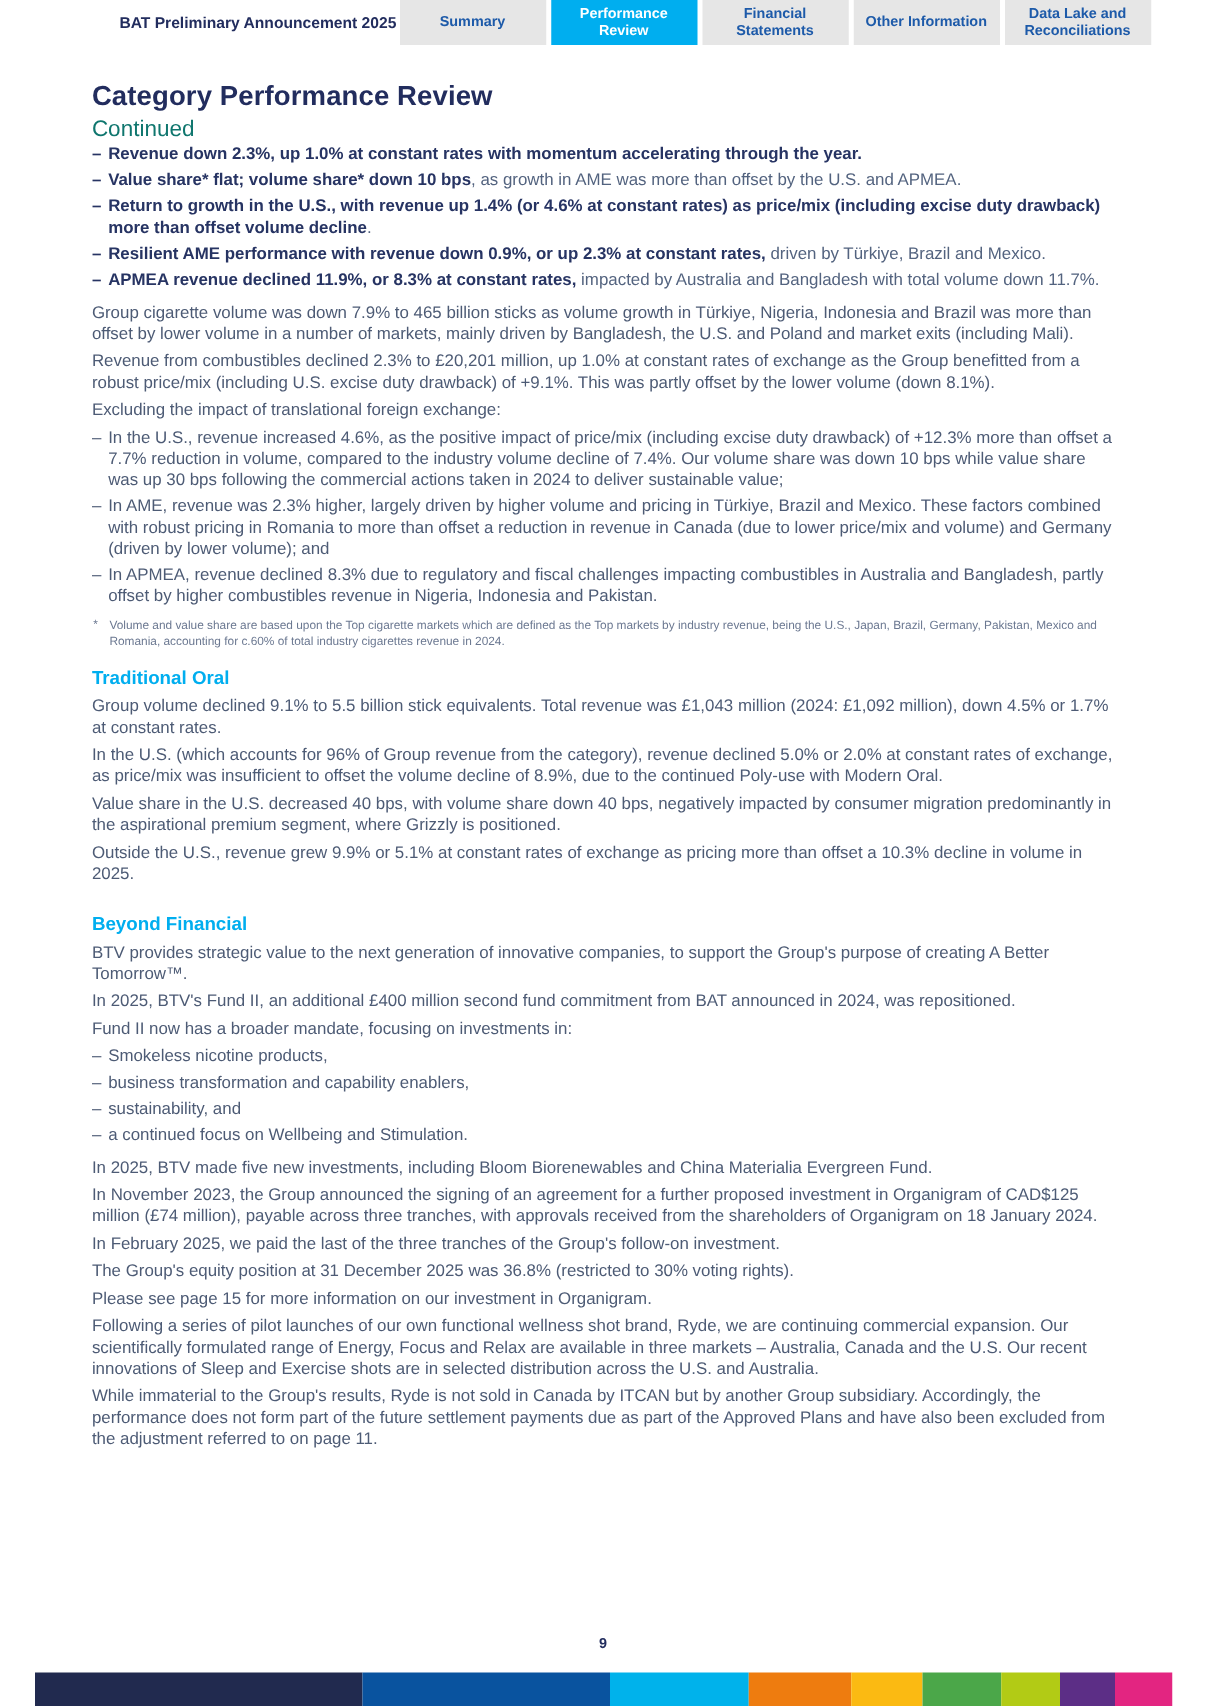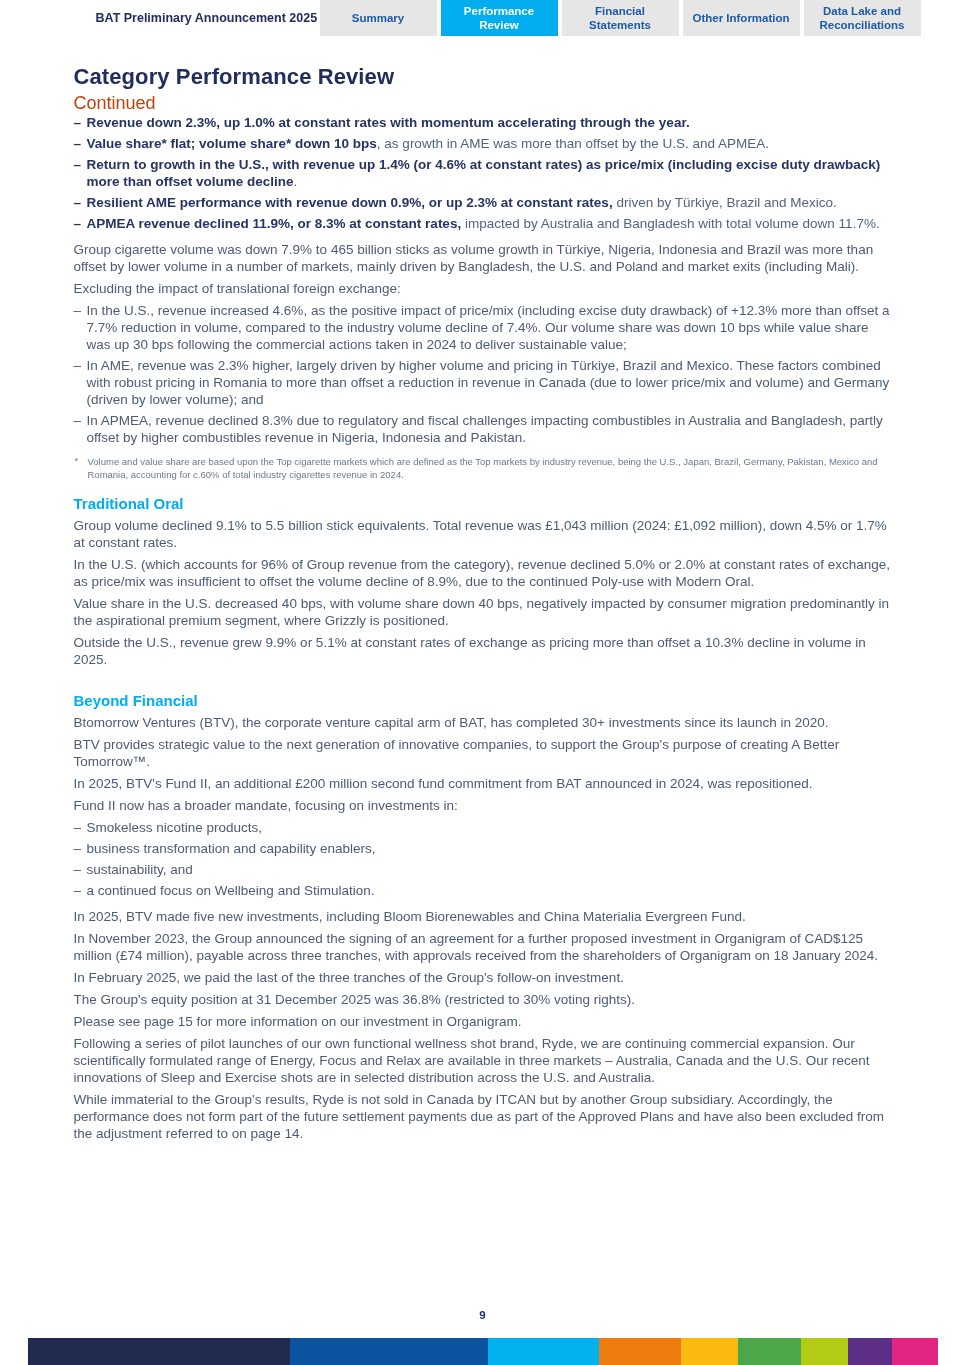--- a/index.html
+++ b/index.html
@@ -15,21 +15,21 @@
            font-size:12.5px; font-weight:700; color:#222d5e; }
   .tabs { display:flex; gap:4px; }
   .tab { width:117px; background:#e6e6e6; color:#1d5aa9;
          display:flex; align-items:center; justify-content:center; text-align:center;
          font-size:11.5px; font-weight:700; line-height:1.25; padding:0 8px;
          box-sizing:border-box; cursor:pointer; }
   .tab.active { background:#00aeef; color:#ffffff; }
   
   .main { padding:0 46px; }
   .h1 { margin:28px 0 0 0; font-size:22px; font-weight:700; color:#222d5e; letter-spacing:.1px; }
-  .subtitle { margin:3px 0 0 0; font-size:18px; font-weight:400; color:#c2410c; }
+  .subtitle { margin:3px 0 0 0; font-size:18px; font-weight:400; color:#0f766e; }
   .sec-h { margin:7px 0 5px 0; font-size:15px; font-weight:700; color:#00aeef; }
   .sec-h.to { margin-top:14px; }
   .sec-h.bn { margin-top:24px; }
   p.para { margin:0 0 5px 0; font-size:13.5px; line-height:17px; color:#4d5b75; }
   ul.blist { list-style:none; margin:0 0 9px 0; padding:0; }
   ul.blist li { position:relative; padding-left:13px; margin:0 0 4px 0;
                 font-size:13.5px; line-height:17px; color:#4d5b75; }
   ul.blist li .dash { position:absolute; left:0; top:0; }
   ul.blist.lead-bold li { color:#53637f; }
   ul.blist.lead-bold li .dash,
@@ -87,20 +87,21 @@
       </li>
       <li>
         <span class="dash">–</span><span class="bl">Resilient AME performance with revenue down 0.9%, or up 2.3% at constant rates,</span><span class="br"> driven by Türkiye, Brazil and Mexico.</span>
       </li>
       <li>
         <span class="dash">–</span><span class="bl">APMEA revenue declined 11.9%, or 8.3% at constant rates,</span><span class="br"> impacted by Australia and Bangladesh with total volume down 11.7%.</span>
       </li>
     </ul>
 
     <p class="para">Group cigarette volume was down 7.9% to 465 billion sticks as volume growth in Türkiye, Nigeria, Indonesia and Brazil was more than offset by lower volume in a number of markets, mainly driven by Bangladesh, the U.S. and Poland and market exits (including Mali).</p>
+    <p class="para">Revenue from combustibles declined 2.3% to £20,201 million, up 1.0% at constant rates of exchange as the Group benefitted from a robust price/mix (including U.S. excise duty drawback) of +9.1%. This was partly offset by the lower volume (down 8.1%).</p>
     <p class="para">Excluding the impact of translational foreign exchange:</p>
 
     <ul class="blist">
       <li>
         <span class="dash">–</span><span>In the U.S., revenue increased 4.6%, as the positive impact of price/mix (including excise duty drawback) of +12.3% more than offset a 7.7% reduction in volume, compared to the industry volume decline of 7.4%. Our volume share was down 10 bps while value share was up 30 bps following the commercial actions taken in 2024 to deliver sustainable value;</span>
       </li>
       <li>
         <span class="dash">–</span><span>In AME, revenue was 2.3% higher, largely driven by higher volume and pricing in Türkiye, Brazil and Mexico. These factors combined with robust pricing in Romania to more than offset a reduction in revenue in Canada (due to lower price/mix and volume) and Germany (driven by lower volume); and</span>
       </li>
       <li>
@@ -112,23 +113,22 @@
       <span class="star">*</span><span>Volume and value share are based upon the Top cigarette markets which are defined as the Top markets by industry revenue, being the U.S., Japan, Brazil, Germany, Pakistan, Mexico and Romania, accounting for c.60% of total industry cigarettes revenue in 2024.</span>
     </div>
 
     <h3 class="sec-h to">Traditional Oral</h3>
     <p class="para">Group volume declined 9.1% to 5.5 billion stick equivalents. Total revenue was £1,043 million (2024: £1,092 million), down 4.5% or 1.7% at constant rates.</p>
     <p class="para">In the U.S. (which accounts for 96% of Group revenue from the category), revenue declined 5.0% or 2.0% at constant rates of exchange, as price/mix was insufficient to offset the volume decline of 8.9%, due to the continued Poly-use with Modern Oral.</p>
     <p class="para">Value share in the U.S. decreased 40 bps, with volume share down 40 bps, negatively impacted by consumer migration predominantly in the aspirational premium segment, where Grizzly is positioned.</p>
     <p class="para">Outside the U.S., revenue grew 9.9% or 5.1% at constant rates of exchange as pricing more than offset a 10.3% decline in volume in 2025.</p>
 
     <h3 class="sec-h bn">Beyond Financial</h3>
-    <p class="para">Btomorrow Ventures (BTV), the corporate venture capital arm of BAT, has completed 30+ investments since its launch in 2020.</p>
     <p class="para">BTV provides strategic value to the next generation of innovative companies, to support the Group's purpose of creating A Better Tomorrow™.</p>
-    <p class="para">In 2025, BTV's Fund II, an additional £200 million second fund commitment from BAT announced in 2024, was repositioned.</p>
+    <p class="para">In 2025, BTV's Fund II, an additional £400 million second fund commitment from BAT announced in 2024, was repositioned.</p>
     <p class="para">Fund II now has a broader mandate, focusing on investments in:</p>
 
     <ul class="blist">
       <li>
         <span class="dash">–</span><span>Smokeless nicotine products,</span>
       </li>
       <li>
         <span class="dash">–</span><span>business transformation and capability enablers,</span>
       </li>
       <li>
@@ -138,21 +138,21 @@
         <span class="dash">–</span><span>a continued focus on Wellbeing and Stimulation.</span>
       </li>
     </ul>
 
     <p class="para">In 2025, BTV made five new investments, including Bloom Biorenewables and China Materialia Evergreen Fund.</p>
     <p class="para">In November 2023, the Group announced the signing of an agreement for a further proposed investment in Organigram of CAD$125 million (£74 million), payable across three tranches, with approvals received from the shareholders of Organigram on 18 January 2024.</p>
     <p class="para">In February 2025, we paid the last of the three tranches of the Group's follow-on investment.</p>
     <p class="para">The Group's equity position at 31 December 2025 was 36.8% (restricted to 30% voting rights).</p>
     <p class="para">Please see page 15 for more information on our investment in Organigram.</p>
     <p class="para">Following a series of pilot launches of our own functional wellness shot brand, Ryde, we are continuing commercial expansion. Our scientifically formulated range of Energy, Focus and Relax are available in three markets – Australia, Canada and the U.S. Our recent innovations of Sleep and Exercise shots are in selected distribution across the U.S. and Australia.</p>
-    <p class="para">While immaterial to the Group's results, Ryde is not sold in Canada by ITCAN but by another Group subsidiary. Accordingly, the performance does not form part of the future settlement payments due as part of the Approved Plans and have also been excluded from the adjustment referred to on page 14.</p>
+    <p class="para">While immaterial to the Group's results, Ryde is not sold in Canada by ITCAN but by another Group subsidiary. Accordingly, the performance does not form part of the future settlement payments due as part of the Approved Plans and have also been excluded from the adjustment referred to on page 11.</p>
 
   </div>
 
   <div class="page-num">9</div>
   <div class="stripe">
       <div style="background: rgb(33, 42, 79); width: 278px;"></div>
       <div style="background: rgb(9, 83, 159); width: 210px;"></div>
       <div style="background: rgb(0, 178, 235); width: 118px;"></div>
       <div style="background: rgb(238, 124, 15); width: 87px;"></div>
       <div style="background: rgb(251, 186, 18); width: 60px;"></div>

